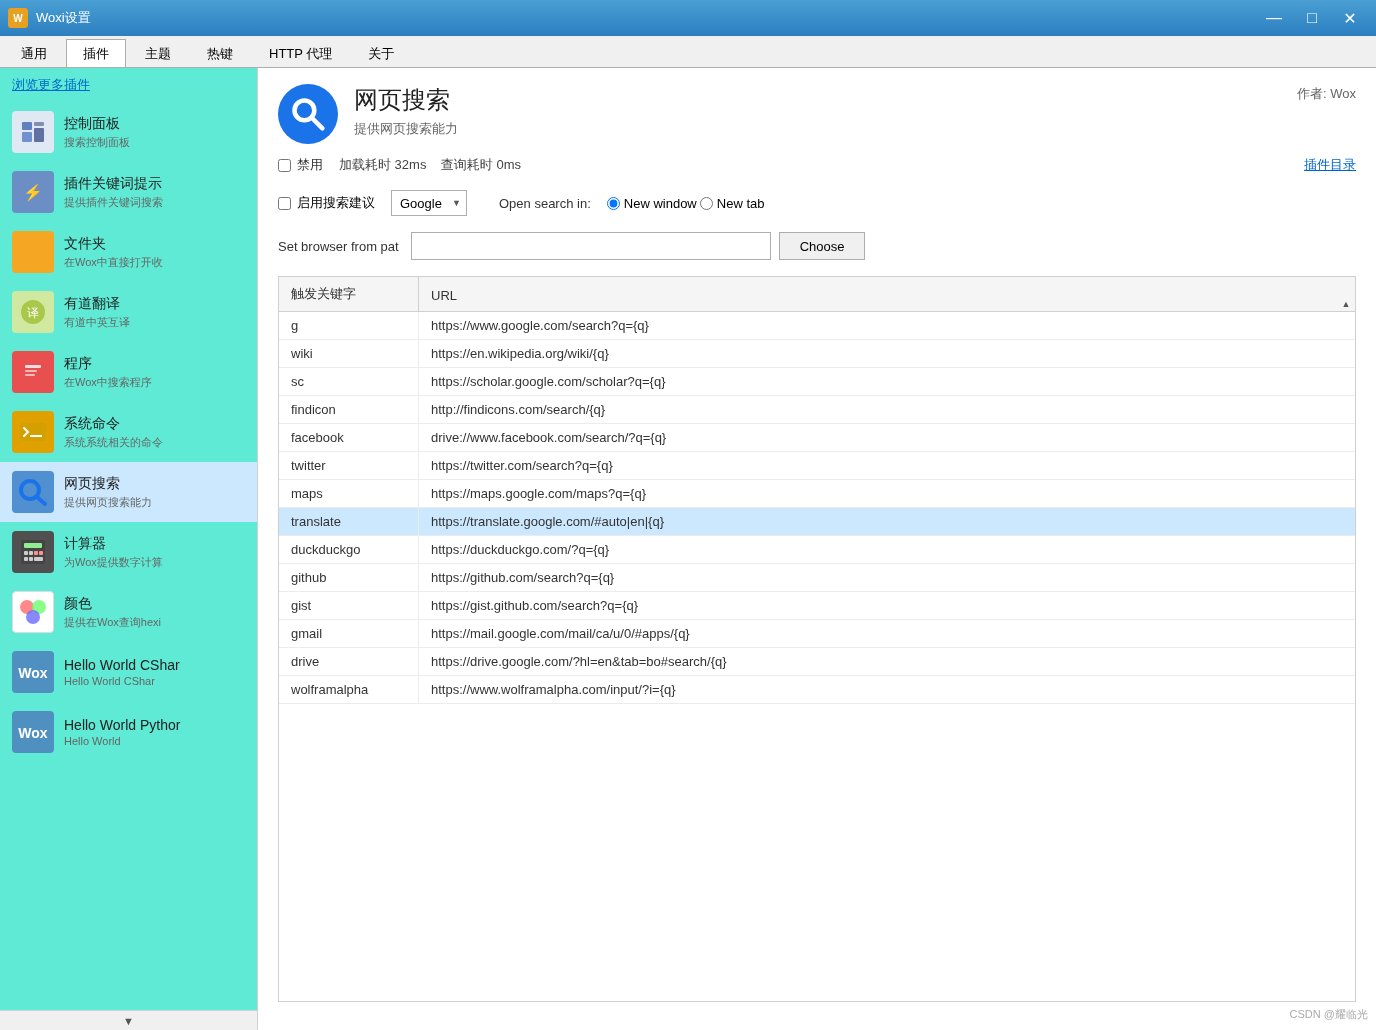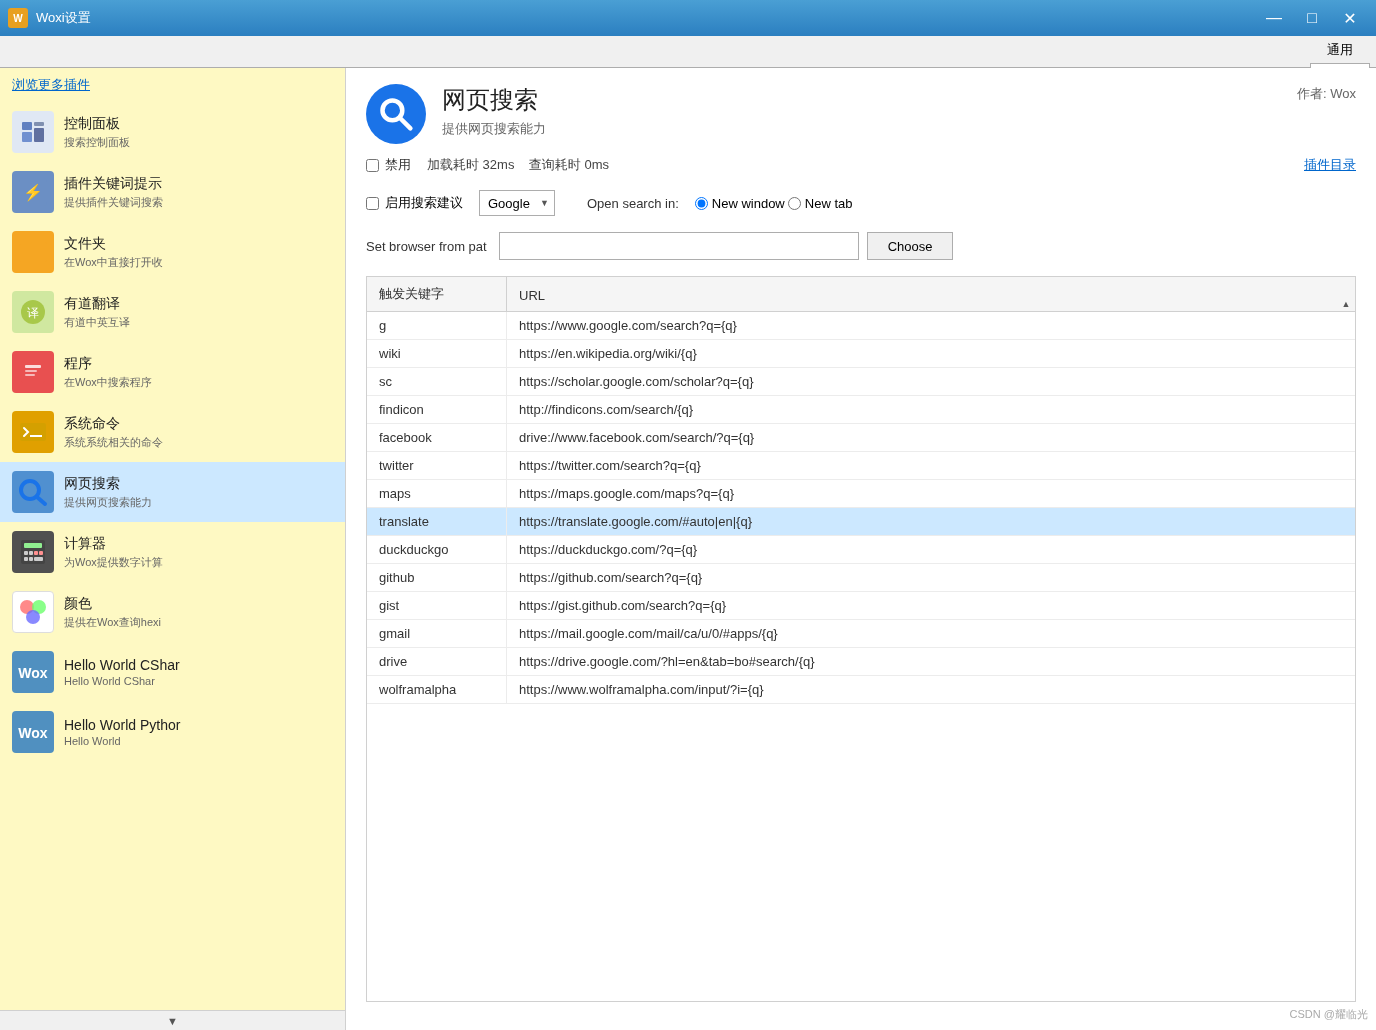--- a/index.html
+++ b/index.html
@@ -32,21 +32,20 @@
     }
 
     
     .tab-bar {
       background: #f0f0f0;
       border-bottom: 1px solid #adadad;
       display: flex;
       align-items: flex-end;
       padding: 0 4px;
       height: 32px;
-      flex-direction: column;
     }
     .tab {
       padding: 4px 16px;
       border: 1px solid transparent;
       border-bottom: none;
       cursor: pointer;
       font-size: 13px;
       height: 28px;
       display: flex; align-items: center;
       margin-right: 2px;
@@ -58,22 +57,22 @@
     }
 
     
     .main-layout {
       display: flex;
       height: calc(1030px - 36px - 32px);
     }
 
     
     .sidebar {
-      width: 346px;
-      background: #fef9c3;
+      width: 258px;
+      background: #5eead4;
       border-right: 1px solid #d0d0d0;
       display: flex;
       flex-direction: column;
       overflow: hidden;
     }
     .sidebar-browse-link {
       padding: 8px 12px;
       color: #0066cc;
       font-size: 13px;
       cursor: pointer;

